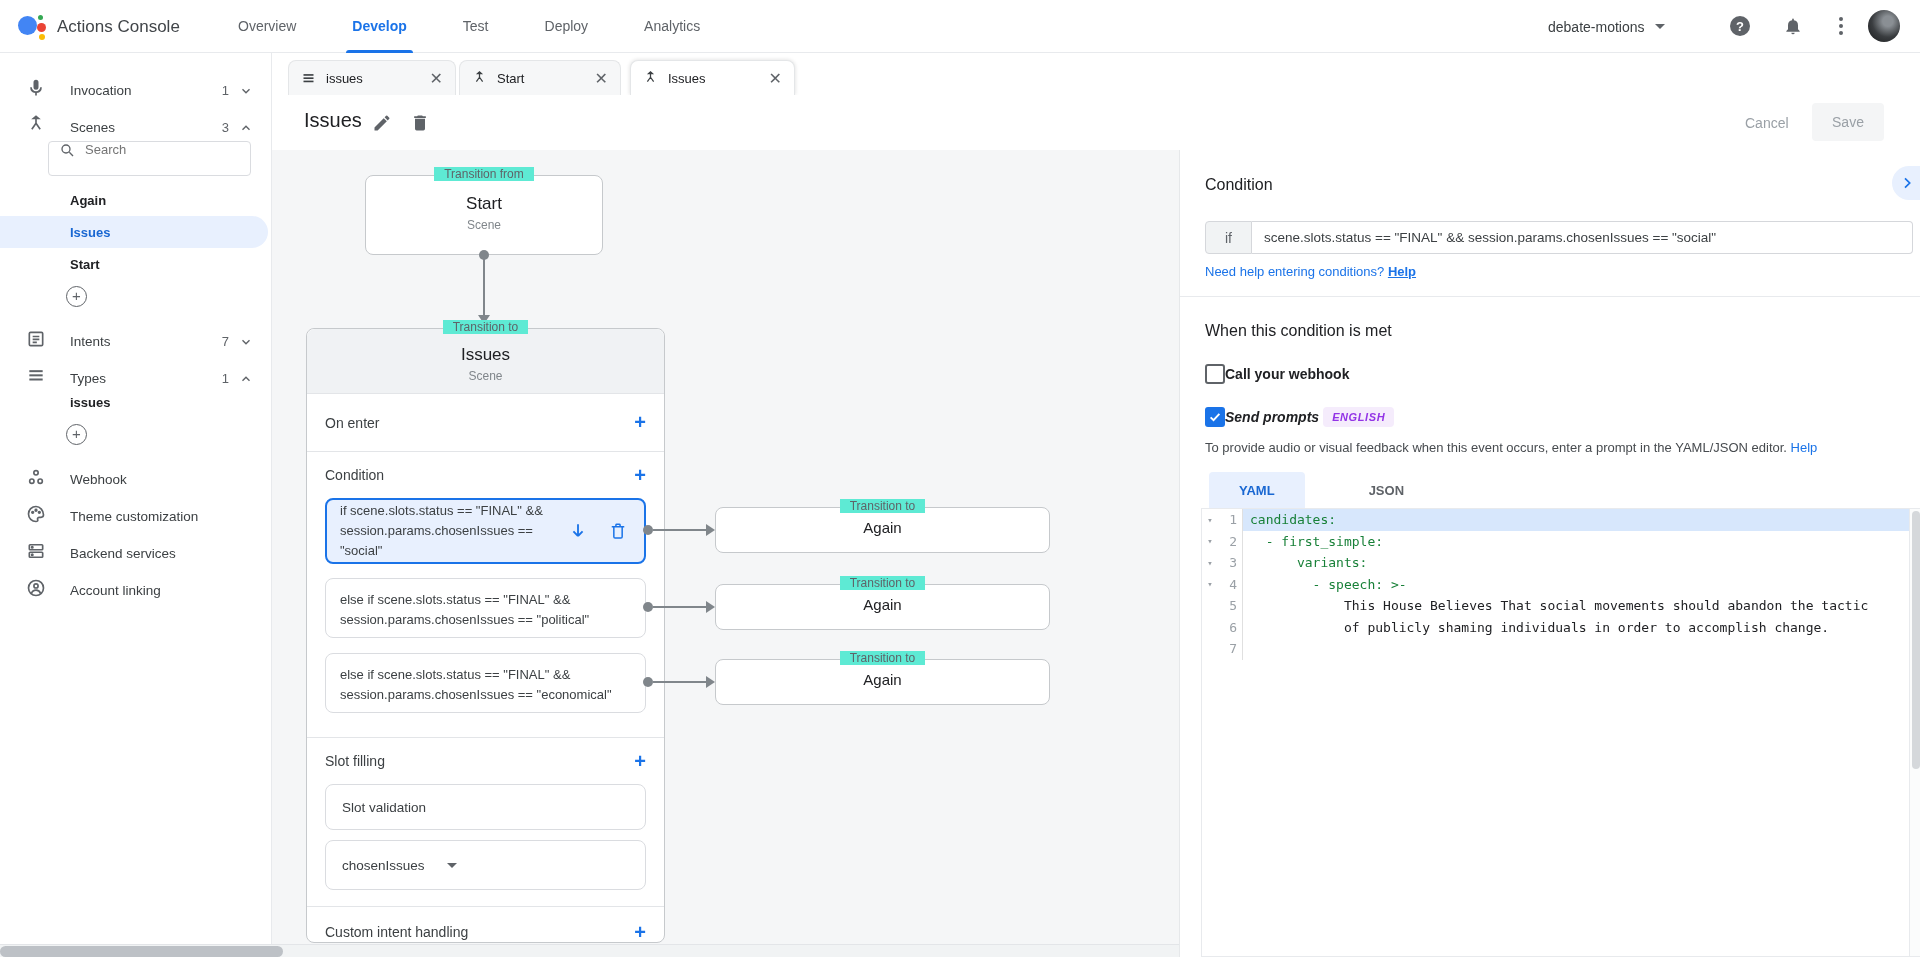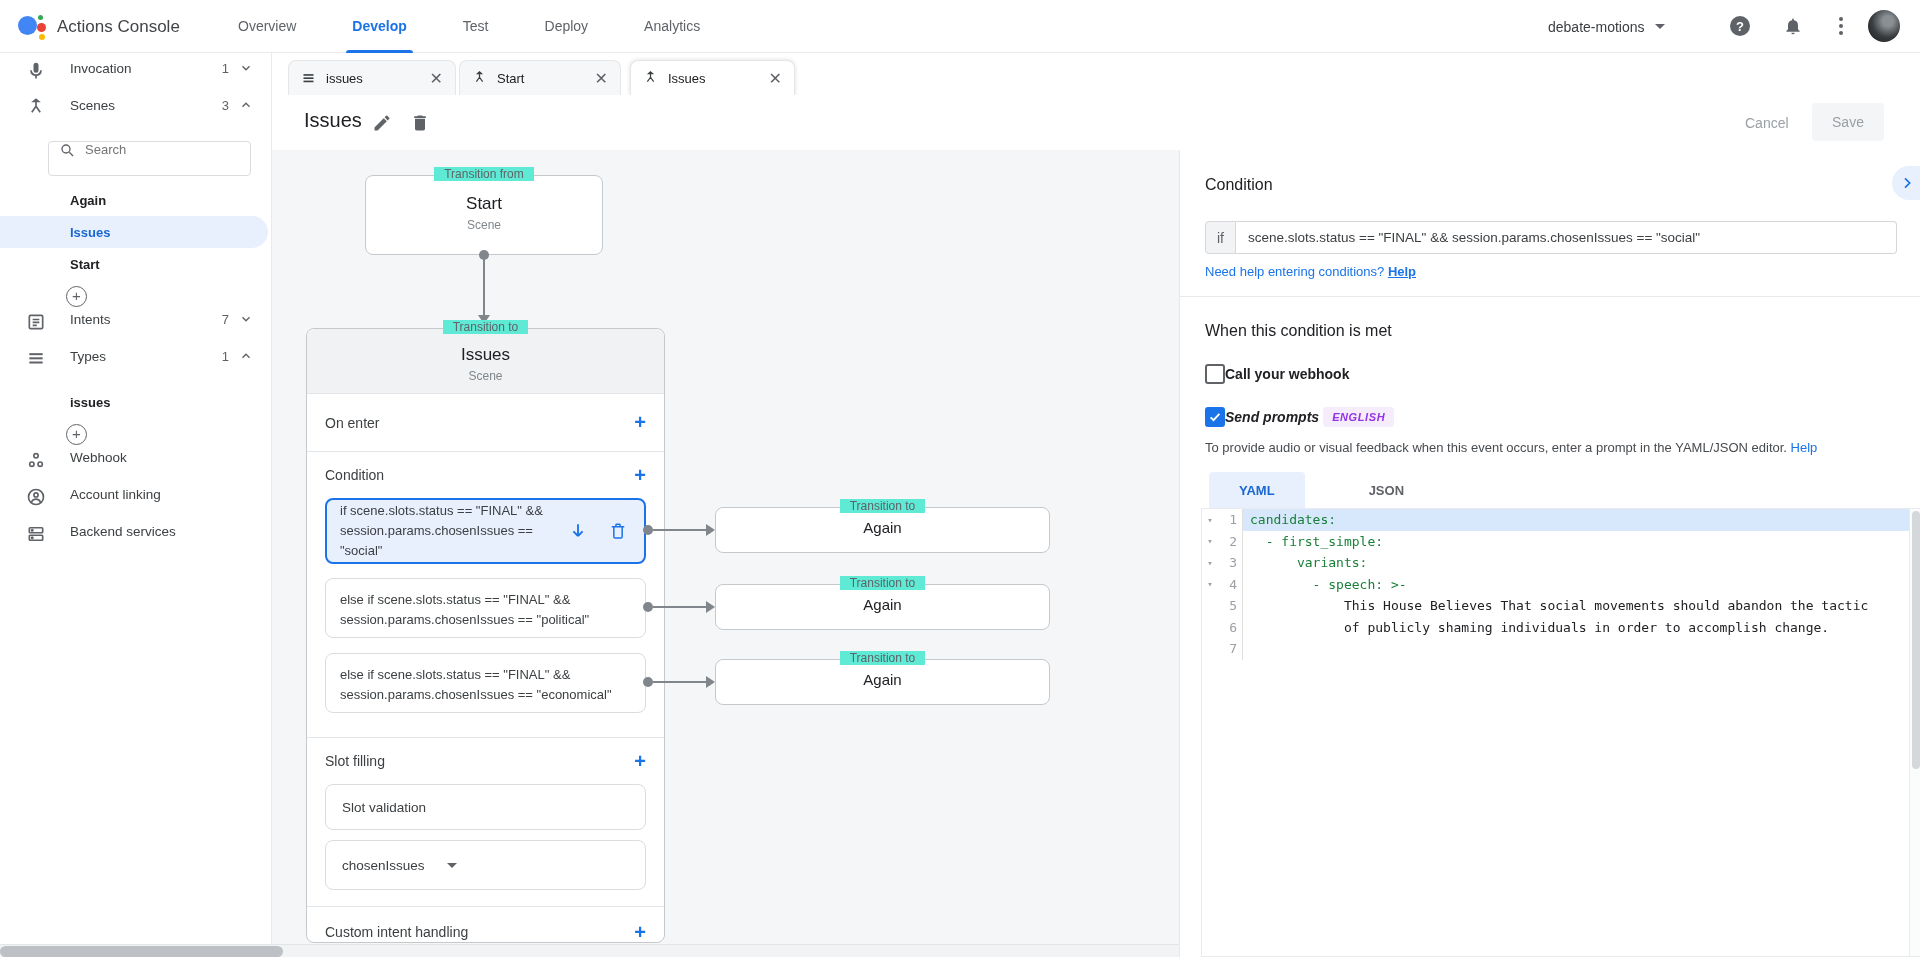--- a/index.html
+++ b/index.html
@@ -29,21 +29,21 @@
   .help-circle { width:20px; height:20px; border-radius:50%; background:#5f6368; color:#fff; font-size:13px;
     font-weight:bold; display:flex; align-items:center; justify-content:center; }
   .kebab { display:flex; flex-direction:column; gap:3px; }
   .kebab i { width:4px; height:4px; border-radius:50%; background:#5f6368; }
   .avatar { position:absolute; left:1868px; top:10px; width:32px; height:32px; border-radius:50%;
     background:radial-gradient(circle at 62% 35%, #8a8f94 0 18%, #3a3d40 55%, #17181a 100%); cursor:pointer; }
 
   
   .sidebar { position:absolute; left:0; top:53px; width:272px; height:891px; background:#fff;
     border-right:1px solid #e8eaed; padding-top:8px; z-index:20; }
-  .sb-row { display:flex; align-items:flex-start; height:37px; padding:0 18px 0 26px; font-size:13.5px; color:#3c4043; cursor:pointer; }
+  .sb-row { display:flex; align-items:flex-end; height:37px; padding:0 18px 0 26px; font-size:13.5px; color:#3c4043; cursor:pointer; }
   .sb-row .sb-ic { width:20px; height:20px; margin-right:24px; color:#5f6368; flex:0 0 auto; }
   .sb-row .lbl { flex:1; }
   .sb-count { font-size:13px; color:#5f6368; margin-right:10px; }
   .chev { width:14px; height:14px; color:#5f6368; }
   .sb-search-wrap { padding:6px 20px 8px 48px; }
   .sb-search { display:flex; align-items:flex-start; height:35px; border:1px solid #dadce0; border-radius:4px; padding:0 10px; }
   .sb-search svg { width:16px; height:16px; color:#5f6368; margin-right:10px; }
   .sb-search input { border:none; outline:none; font-size:13px; width:120px; color:#3c4043;
     font-family:"Liberation Sans","DejaVu Sans",sans-serif; }
   .sb-sub { display:flex; align-items:center; height:32px; padding-left:70px; font-size:13px; font-weight:bold;
@@ -106,21 +106,21 @@
   .hscroll .thumb { position:absolute; left:0; top:1px; width:283px; height:11px; background:#bdc1c6; border-radius:6px; }
 
   
   .panel { position:absolute; left:1179px; top:150px; width:741px; height:807px; background:#fff;
     border-left:1px solid #e6e8ea; }
   .panel-title { position:absolute; left:25px; top:26px; font-size:16px; color:#202124; }
   .collapse-btn { position:absolute; left:712px; top:16px; width:29px; height:34px; background:var(--selection);
     border-radius:17px 0 0 17px; display:flex; align-items:center; justify-content:center; cursor:pointer; }
   .collapse-btn svg { width:16px; height:16px; color:var(--accent); }
   .if-row { position:absolute; left:25px; top:71px; height:33px; display:flex; }
-  .if-prefix { width:31px; background:#f1f3f4; border:1px solid #d5d7db; border-radius:4px 0 0 4px;
+  .if-prefix { width:47px; background:#f1f3f4; border:1px solid #d5d7db; border-radius:4px 0 0 4px;
     display:flex; align-items:center; justify-content:center; font-size:14px; color:#5f6368; }
   .if-input { width:661px; border:1px solid #d5d7db; border-left:none; border-radius:0 4px 4px 0;
     font-size:13.5px; color:#3c4043; padding:0 12px; outline:none; font-family:"Liberation Sans","DejaVu Sans",sans-serif; }
   .help-line { position:absolute; left:25px; top:114px; font-size:13px; color:var(--accent); }
   .help-line a { color:var(--accent); font-weight:bold; text-decoration:underline; cursor:pointer; }
   .panel-div { position:absolute; left:0; top:146px; width:741px; height:1px; background:#e8eaed; }
   .when-title { position:absolute; left:25px; top:172px; font-size:16px; color:#202124; font-weight:500; }
   .chk-row { position:absolute; left:25px; display:flex; align-items:center; gap:0; cursor:pointer; }
   .chk { width:20px; height:20px; border-radius:3px; flex:0 0 auto; }
   .chk.off { border:2px solid #5f6368; background:#fff; }
@@ -262,34 +262,43 @@
     <div class="sb-row">
       <svg class="sb-ic" viewBox="0 0 24 24" fill="none" stroke="currentColor" stroke-width="2">
         <circle cx="7" cy="17" r="2.6"></circle>
           <circle cx="17" cy="17" r="2.6"></circle>
           <circle cx="12" cy="7" r="2.6"></circle>
       </svg>
       <span class="lbl">Webhook</span>
     </div>
     <div class="sb-row">
       <svg class="sb-ic" viewBox="0 0 24 24" fill="none" stroke="currentColor" stroke-width="2">
-        <circle cx="12" cy="12" r="9"></circle>
-          <circle cx="12" cy="9.5" r="2.5"></circle>
-          <path d="M6.5 18.5c1-3 3-4 5.5-4s4.5 1 5.5 4"></path>
-      </svg>
-      <span class="lbl">Account linking</span>
+        <path d="M12 3a9 9 0 1 0 0 18c1.5 0 2.5-1 2-2.3-.6-1.5.4-2.7 2-2.7h2a3 3 0 0 0 3-3c0-5-4-10-9-10z"></path>
+        <circle cx="8" cy="10" r="1" fill="currentColor"></circle>
+          <circle cx="12" cy="7.5" r="1" fill="currentColor"></circle>
+          <circle cx="16" cy="10" r="1" fill="currentColor"></circle>
+      </svg>
+      <span class="lbl">Theme customization</span>
     </div>
     <div class="sb-row">
       <svg class="sb-ic" viewBox="0 0 24 24" fill="none" stroke="currentColor" stroke-width="2">
         <rect x="4" y="4.5" width="16" height="6" rx="1"></rect>
           <rect x="4" y="13.5" width="16" height="6" rx="1"></rect>
         <circle cx="7.5" cy="7.5" r="0.8" fill="currentColor"></circle>
           <circle cx="7.5" cy="16.5" r="0.8" fill="currentColor"></circle>
       </svg>
       <span class="lbl">Backend services</span>
+    </div>
+    <div class="sb-row">
+      <svg class="sb-ic" viewBox="0 0 24 24" fill="none" stroke="currentColor" stroke-width="2">
+        <circle cx="12" cy="12" r="9"></circle>
+          <circle cx="12" cy="9.5" r="2.5"></circle>
+          <path d="M6.5 18.5c1-3 3-4 5.5-4s4.5 1 5.5 4"></path>
+      </svg>
+      <span class="lbl">Account linking</span>
     </div>
   </div>
 
   <div class="tabstrip">
     <div class="doc-tab" style="left:16px; width:168px;">
       <svg class="t-ic" viewBox="0 0 24 24" fill="currentColor">
         <rect x="4" y="5" width="16" height="2.6"></rect>
           <rect x="4" y="10.2" width="16" height="2.6"></rect>
           <rect x="4" y="15.4" width="16" height="2.6"></rect>
       </svg>

